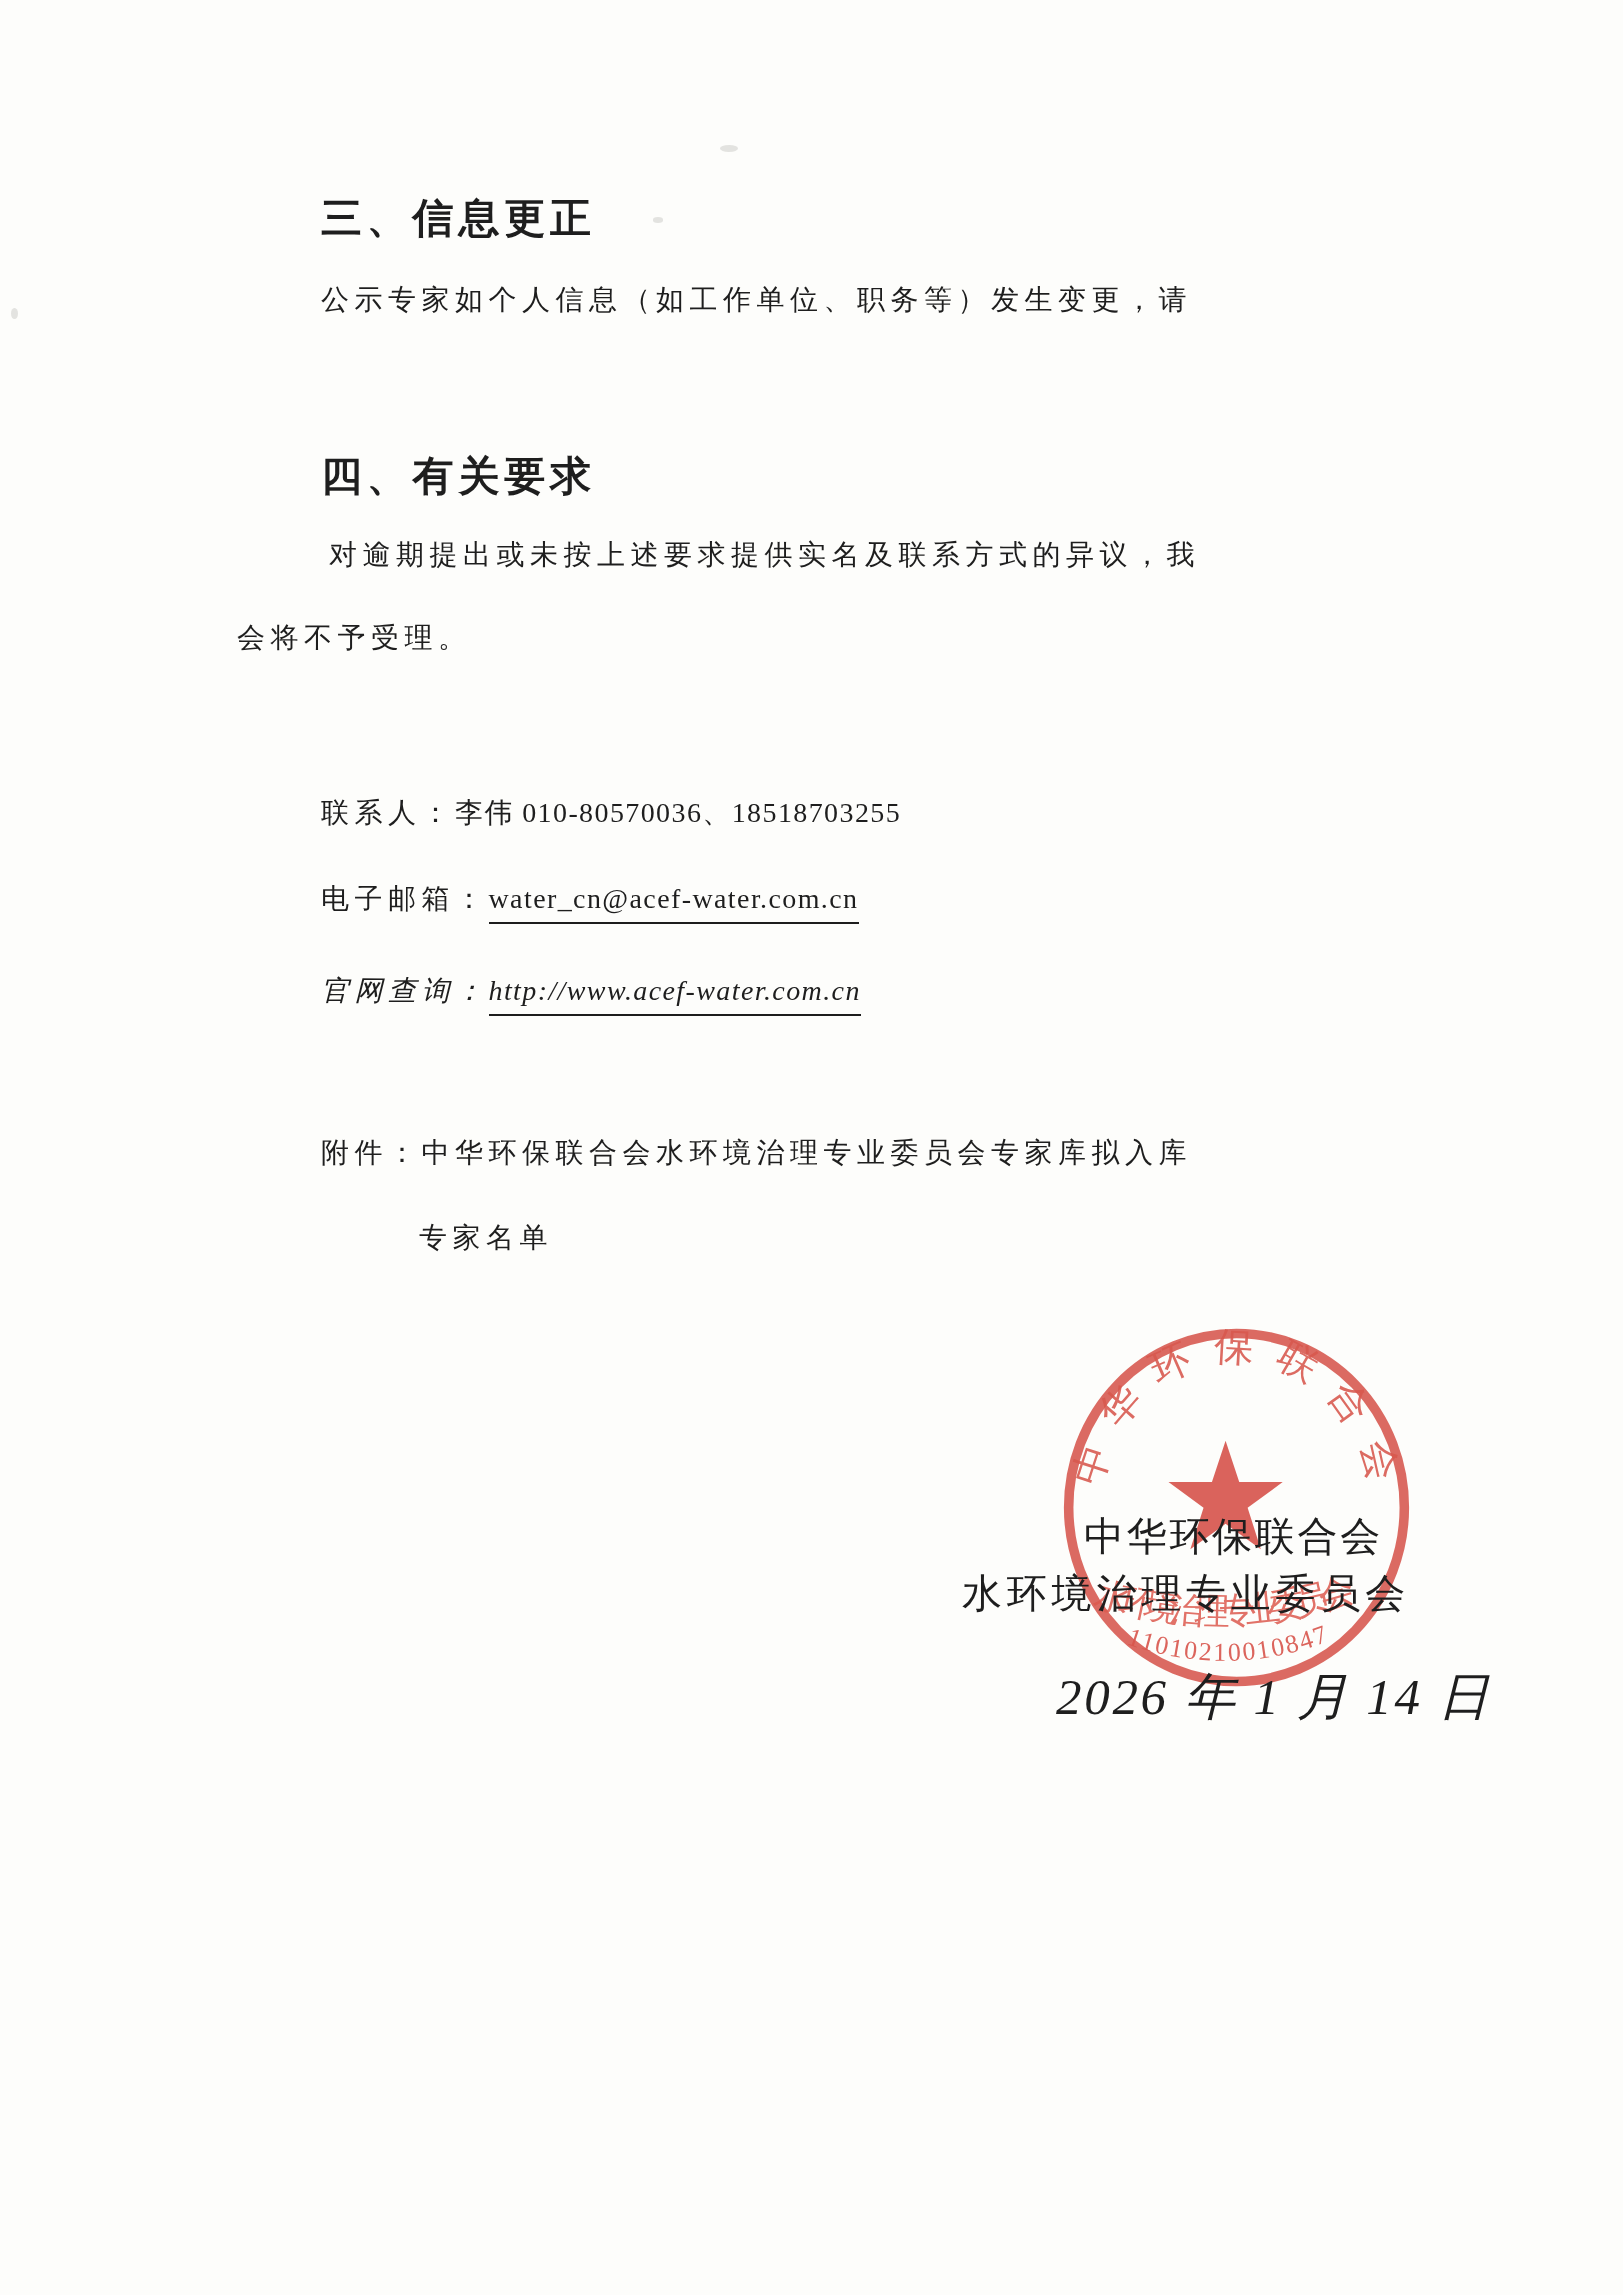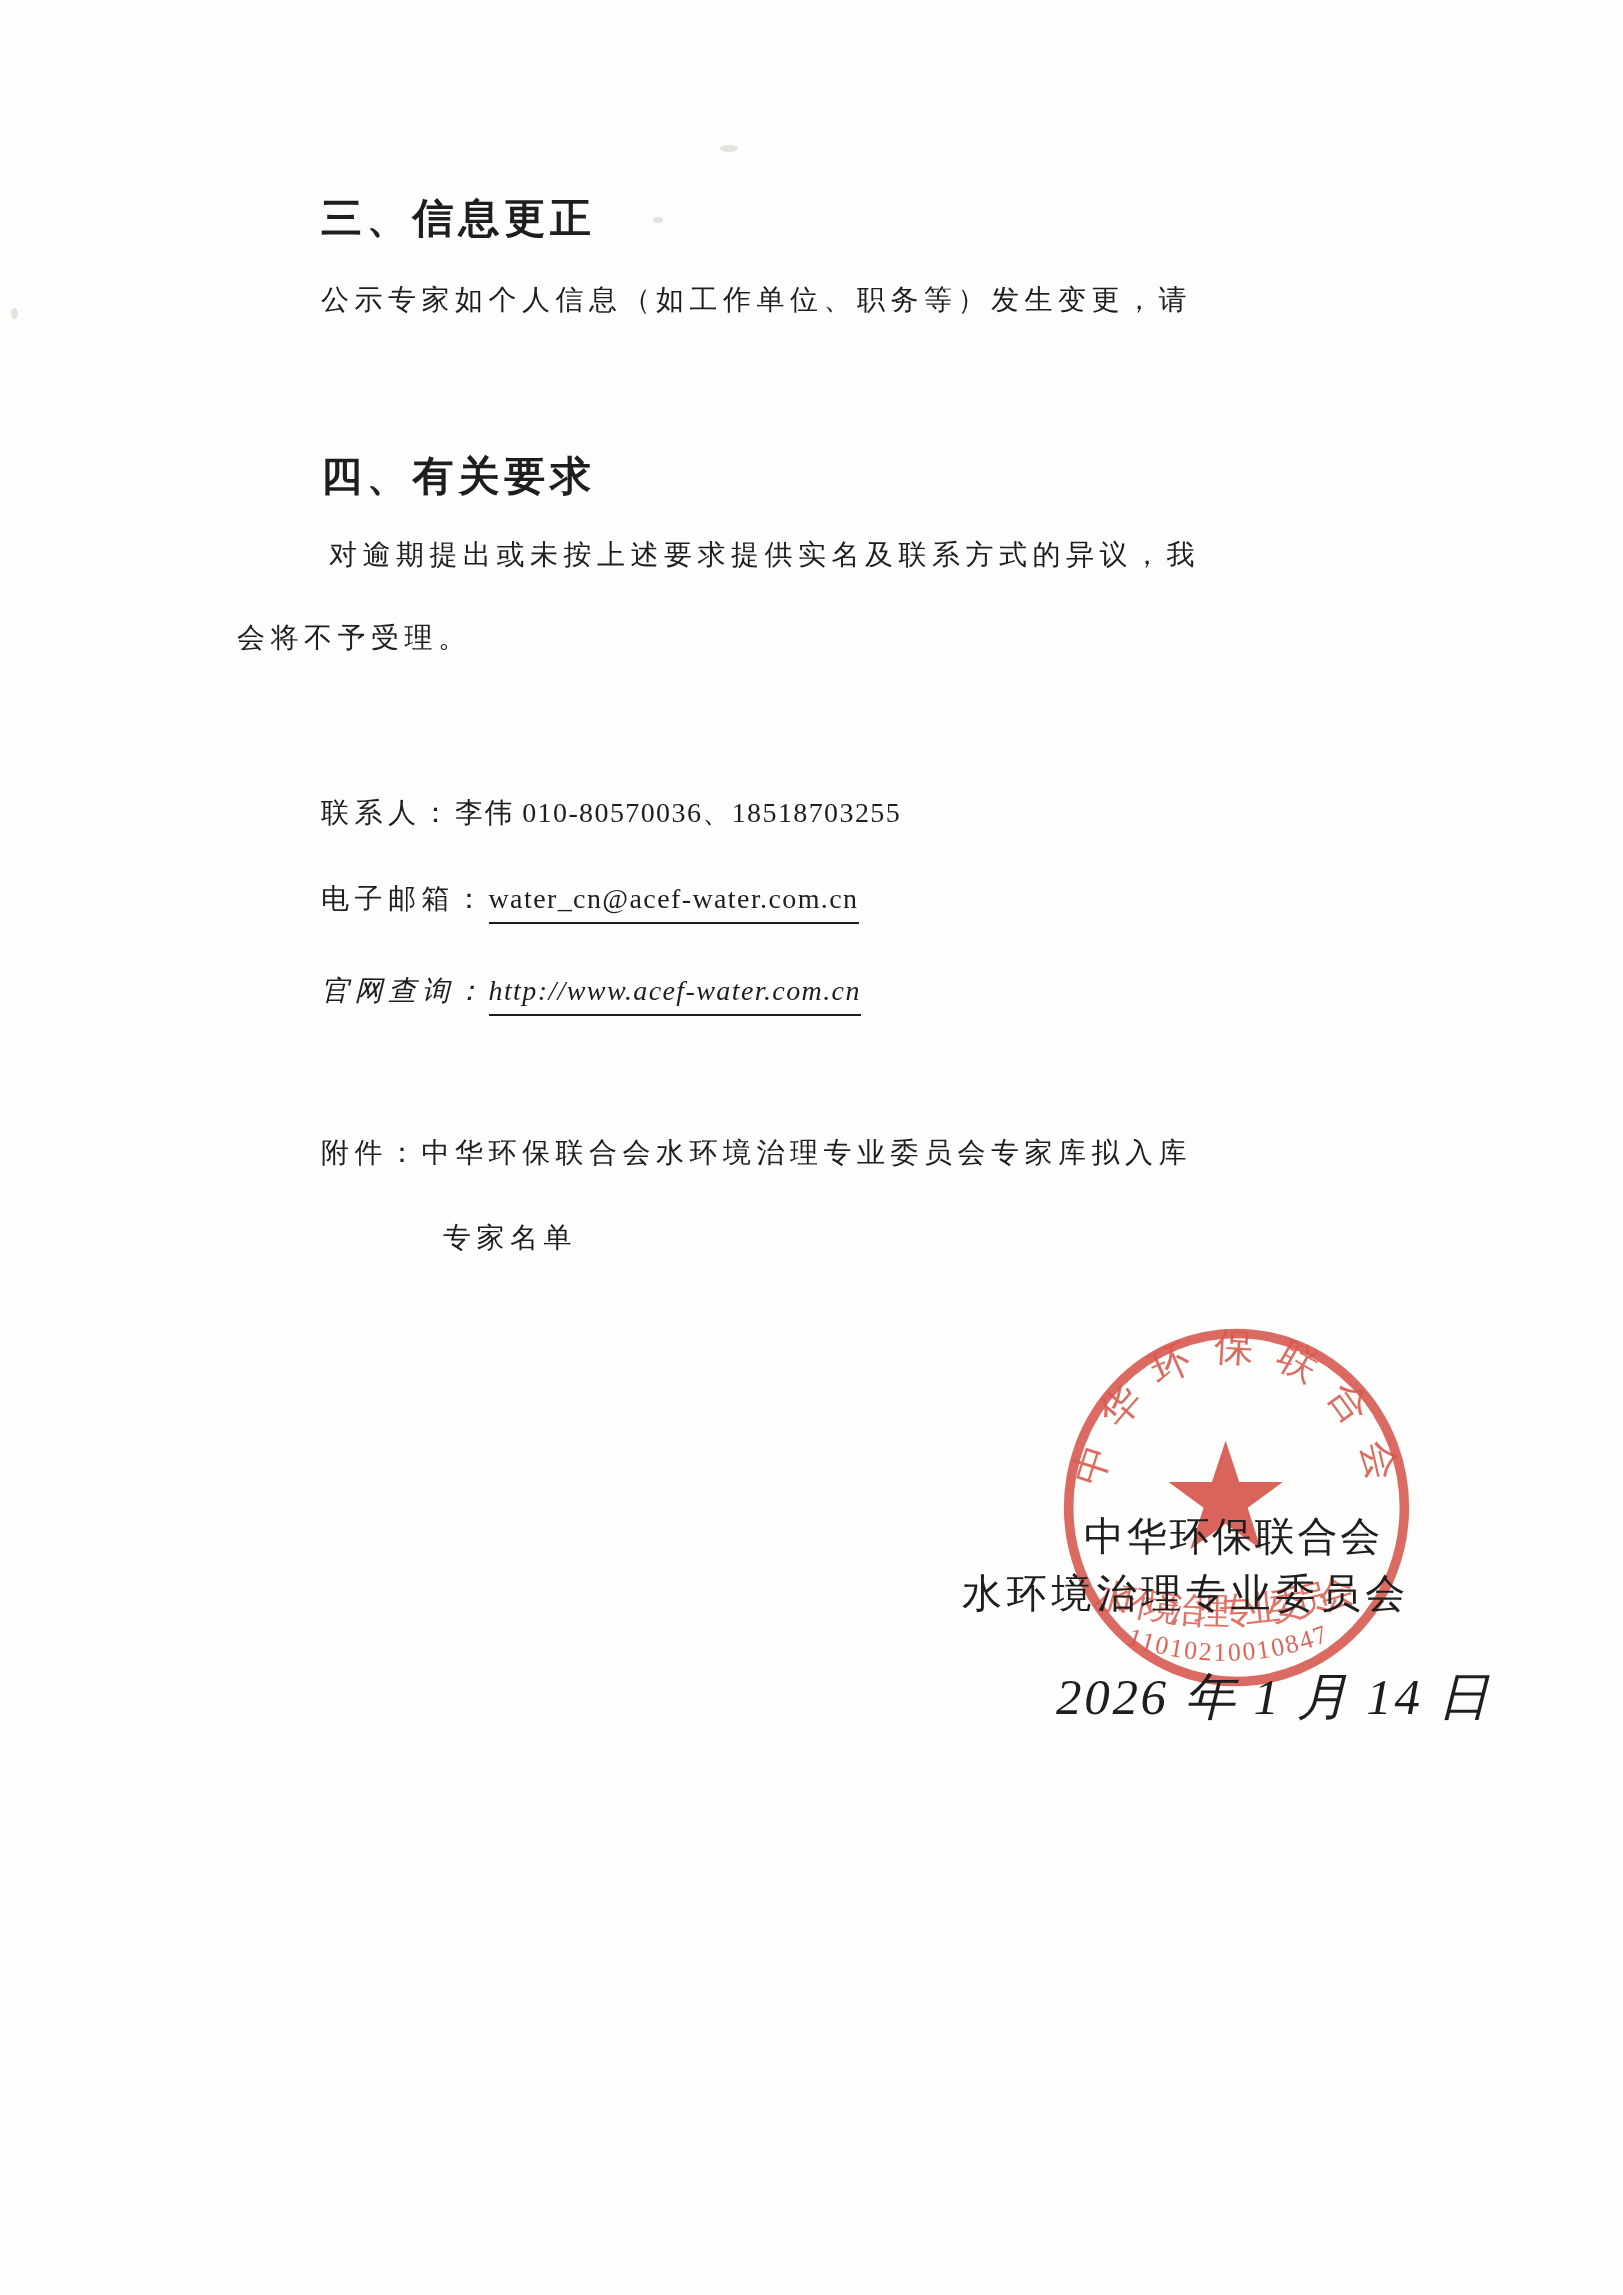--- a/index.html
+++ b/index.html
@@ -97,21 +97,21 @@
 
   <div class="line body-text" style="left:321px; top:880px;">
     <span>电子邮箱：</span><span class="latin underlined">water_cn@acef-water.com.cn</span>
   </div>
 
   <div class="line body-text" style="left:321px; top:972px;font-style:italic;">
     <span>官网查询：</span><span class="latin underlined">http://www.acef-water.com.cn</span>
   </div>
 
   <div class="line body-text" style="left:321px; top:1134px;">附件：中华环保联合会水环境治理专业委员会专家库拟入库</div>
-  <div class="line body-text" style="left:443px; top:1219px;">专家名单</div>
+  <div class="line body-text" style="left:419px; top:1219px;">专家名单</div>
 
   <svg class="seal-svg" viewBox="0 0 620 620">
     <defs>
       <path id="ringArc" d="M 111.9 339.9 A 200 215 0 1 1 508.1 339.9" fill="none"></path>
       <path id="committeeArc" d="M 95 450 Q 290 512 485 444" fill="none"></path>
       <path id="serialArc" d="M 135 505 Q 300 568 465 498" fill="none"></path>
     </defs>
 
     <ellipse cx="310" cy="310" rx="246" ry="255" fill="none" stroke="#d6554c" stroke-width="14" opacity="0.88"></ellipse>
 

